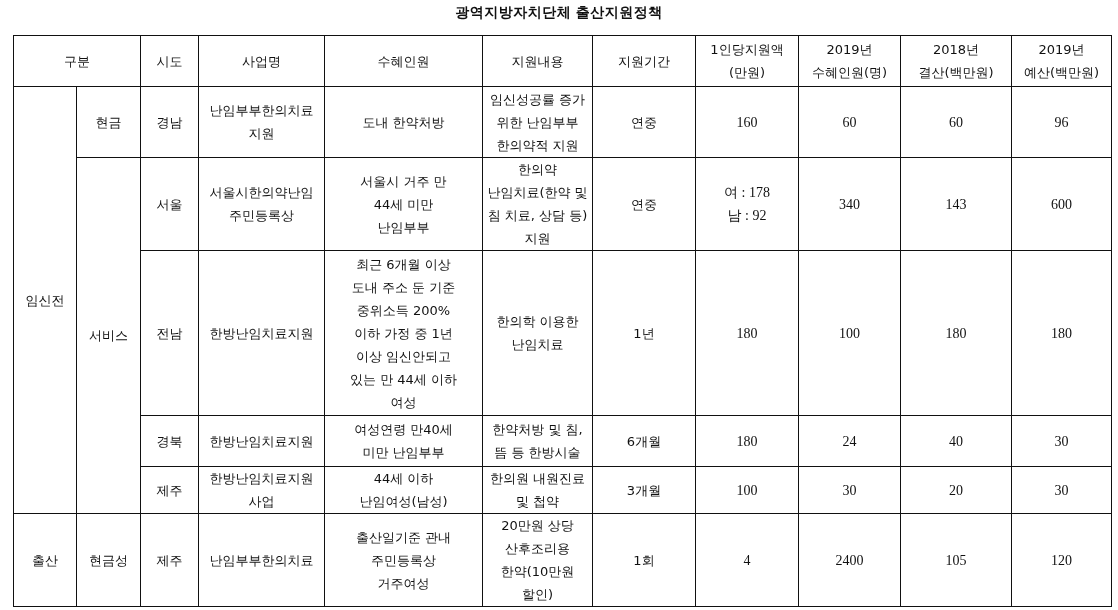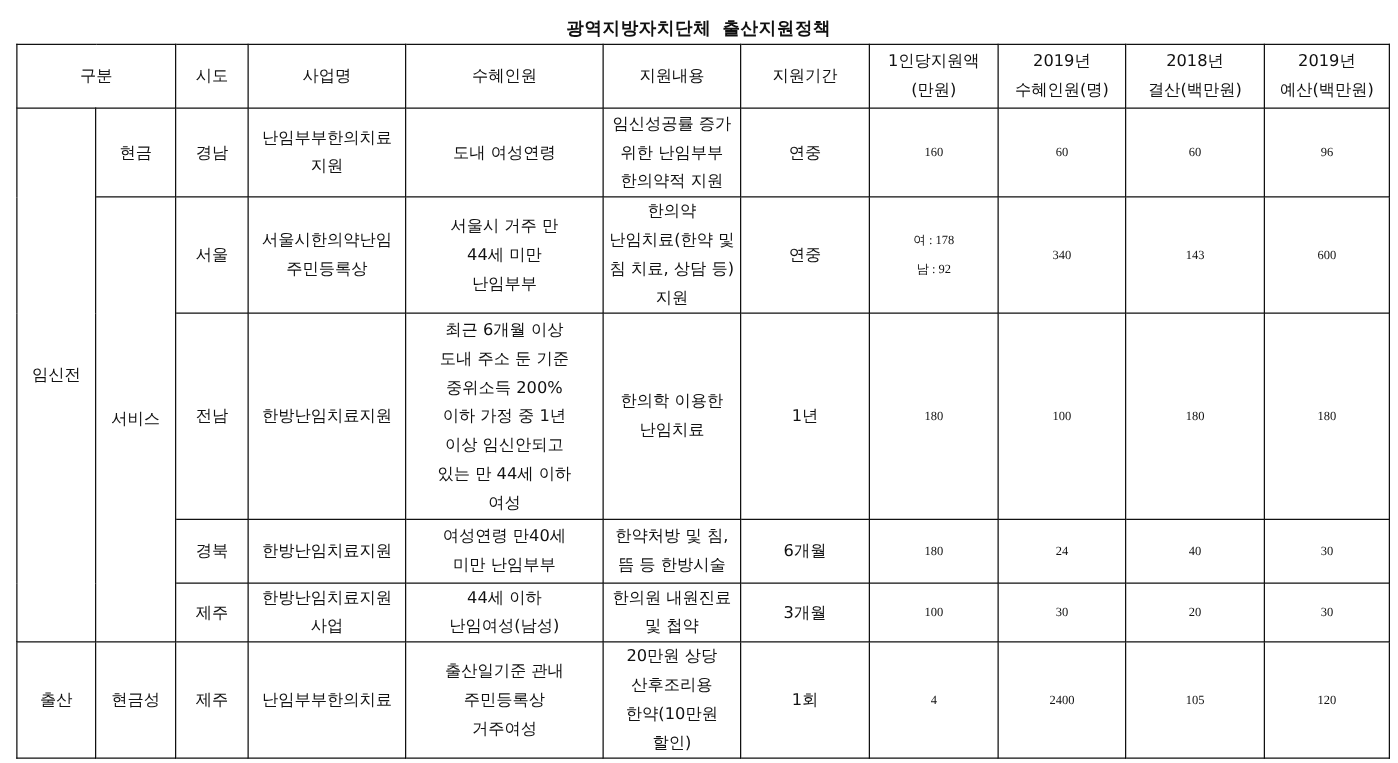--- a/index.html
+++ b/index.html
@@ -2,40 +2,40 @@
 <html><head>
   <meta charset="utf-8">
   <style>
     html, body { margin: 0; padding: 0; background: #ffffff; }
     body {
       width: 1118px; height: 610px; position: relative; overflow: hidden;
       font-family: "DejaVu Serif", "Liberation Serif", serif;
       color: #111111;
     }
     .title {
-      position: absolute; left: 0; top: 14px; width: 1118px; text-align: center;
-      font-family: Liberation Mono, monospace;
+      position: absolute; left: 0; top: 4px; width: 1118px; text-align: center;
+      font-family: Liberation Sans, sans-serif;
       font-weight: bold; font-size: 14px; letter-spacing: 0.5px;
     }
     table.policy {
       position: absolute; left: 13px; top: 35px;
       border-collapse: collapse; table-layout: fixed;
       width: 1098px;
     }
     table.policy td, table.policy th {
       border: 1.5px solid #111111;
       text-align: center; vertical-align: middle;
       font-size: 13px; font-weight: normal;
       line-height: 23px; padding: 0 3px;
       white-space: pre-line;
       font-family: "DejaVu Sans", "Liberation Sans", sans-serif;
     }
     table.policy td.num {
       font-family: "Liberation Serif", "DejaVu Serif", serif;
-      font-size: 10px;
+      font-size: 14px;
     }
   </style>
 </head>
 <body>
 
 <div class="title">광역지방자치단체 출산지원정책</div>
 
 <table class="policy">
   <colgroup>
     <col style="width:63px">
@@ -67,21 +67,21 @@
     <th>2019년
 예산(백만원)</th>
   </tr>
 
   <tr style="height:71px">
     <td rowspan="5">임신전</td>
     <td>현금</td>
     <td>경남</td>
     <td>난임부부한의치료
 지원</td>
-    <td>도내 여성연령</td>
+    <td>도내 한약처방</td>
     <td>임신성공률 증가
 위한 난임부부
 한의약적 지원</td>
     <td>연중</td>
     <td class="num">160</td>
     <td class="num">60</td>
     <td class="num">60</td>
     <td class="num">96</td>
   </tr>
 

